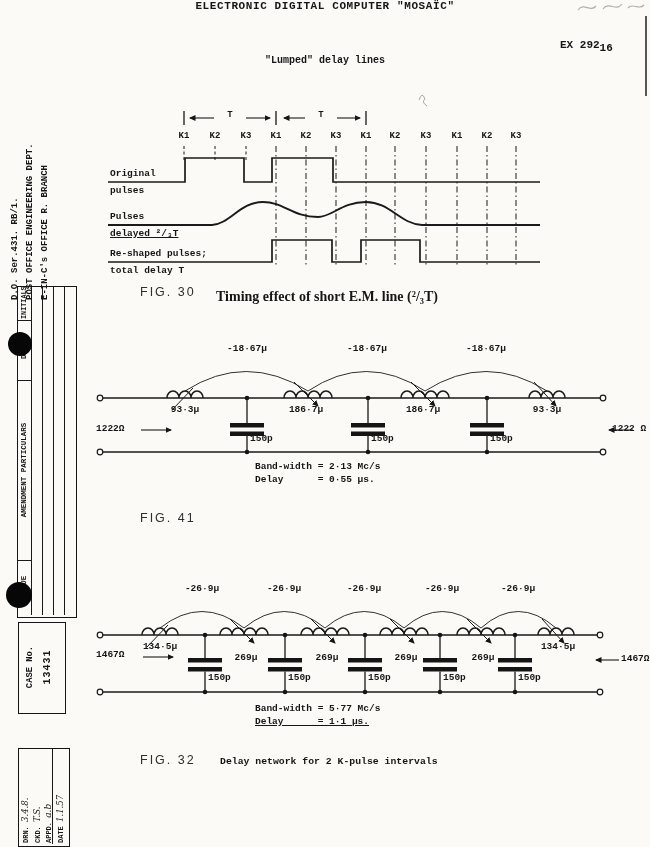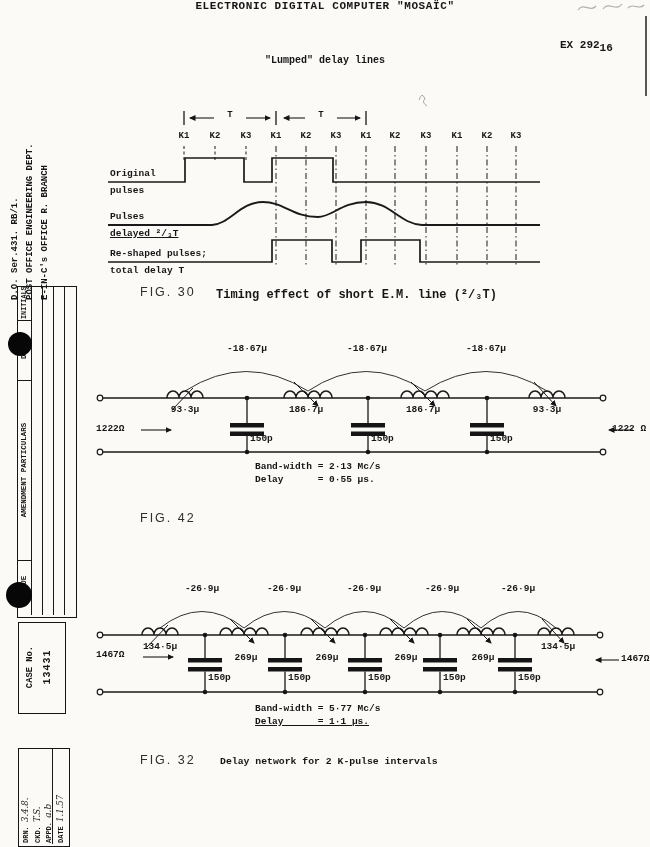--- a/index.html
+++ b/index.html
@@ -183,42 +183,42 @@
   <div class="t c" style="left:516px;top:131px;font-size:9px;">K3</div>
 
   <div class="t" style="left:110px;top:168px;">Original</div>
   <div class="t" style="left:110px;top:185px;">pulses</div>
   <div class="t" style="left:110px;top:211px;">Pulses</div>
   <div class="t" style="left:110px;top:228px;text-decoration:underline;">delayed ²/₃T</div>
   <div class="t" style="left:110px;top:248px;text-align:right;">Re-shaped pulses;</div>
   <div class="t" style="left:110px;top:265px;">total delay T</div>
 
   <div class="stamp" style="position:absolute;left:140px;top:285px;z-index:3;">FIG. 30</div>
-  <div class="t" style="left:216px;top:288px;font-size:12px;">Timing effect of short E.M. line (²/₃T)</div>
+  <div class="t" style="left:216px;top:288px;font-size:14px;font-family:Liberation Serif, serif;">Timing effect of short E.M. line (²/₃T)</div>
 
   <div class="t c" style="left:247px;top:343px;">-18·67μ</div>
   <div class="t c" style="left:367px;top:343px;">-18·67μ</div>
   <div class="t c" style="left:486px;top:343px;">-18·67μ</div>
 
   <div class="t c" style="left:185px;top:404px;">93·3μ</div>
   <div class="t c" style="left:306px;top:404px;">186·7μ</div>
   <div class="t c" style="left:423px;top:404px;">186·7μ</div>
   <div class="t c" style="left:547px;top:404px;">93·3μ</div>
 
   <div class="t" style="left:250px;top:433px;">150p</div>
   <div class="t" style="left:371px;top:433px;">150p</div>
   <div class="t" style="left:490px;top:433px;">150p</div>
 
   <div class="t" style="left:96px;top:423px;">1222Ω</div>
   <div class="t" style="left:612px;top:423px;">1222 Ω</div>
 
   <div class="t pre" style="left:255px;top:461px;">Band-width = 2·13 Mc/s</div>
   <div class="t pre" style="left:255px;top:474px;">Delay      = 0·55 μs.</div>
 
-  <div class="stamp" style="position:absolute;left:140px;top:511px;z-index:3;">FIG. 42</div>
+  <div class="stamp" style="position:absolute;left:140px;top:511px;z-index:3;">FIG. 41</div>
 
   <div class="t c" style="left:202px;top:583px;">-26·9μ</div>
   <div class="t c" style="left:284px;top:583px;">-26·9μ</div>
   <div class="t c" style="left:364px;top:583px;">-26·9μ</div>
   <div class="t c" style="left:442px;top:583px;">-26·9μ</div>
   <div class="t c" style="left:518px;top:583px;">-26·9μ</div>
 
   <div class="t c" style="left:160px;top:641px;">134·5μ</div>
   <div class="t c" style="left:246px;top:652px;">269μ</div>
   <div class="t c" style="left:327px;top:652px;">269μ</div>

